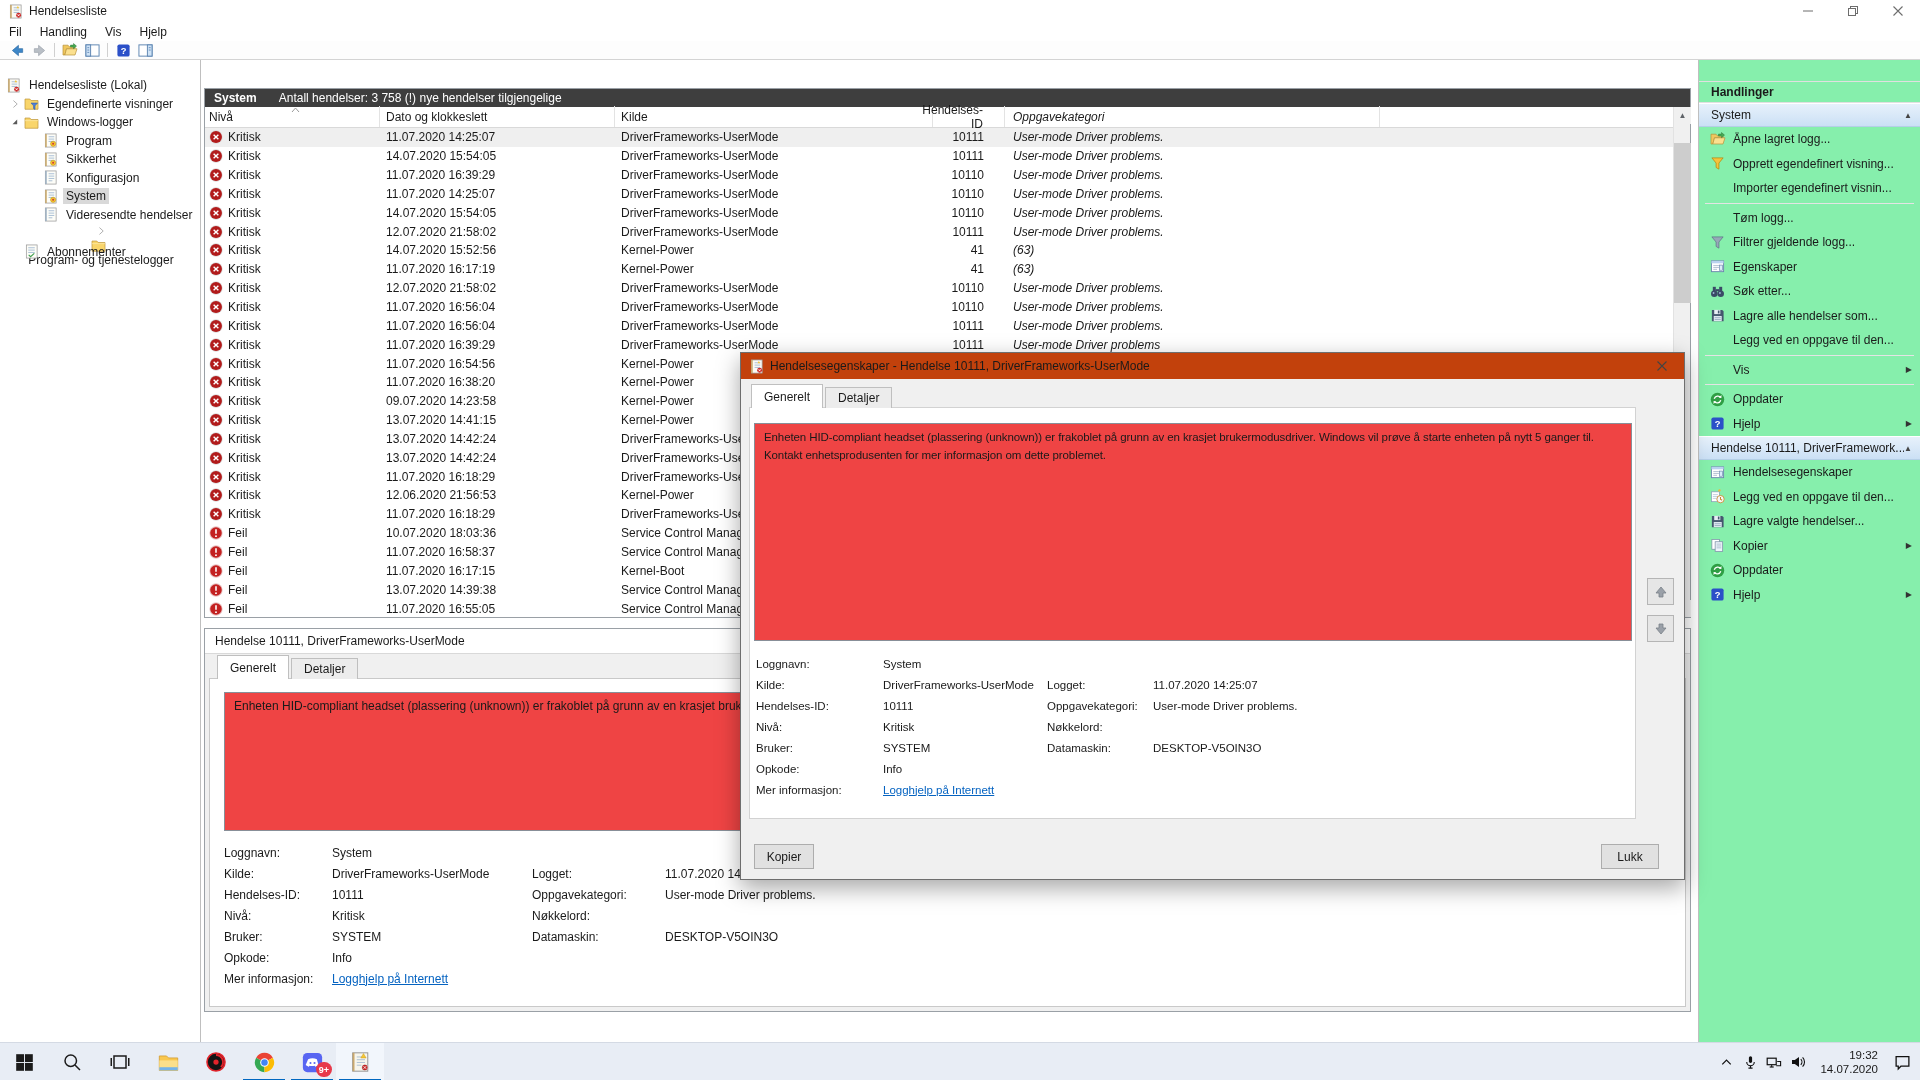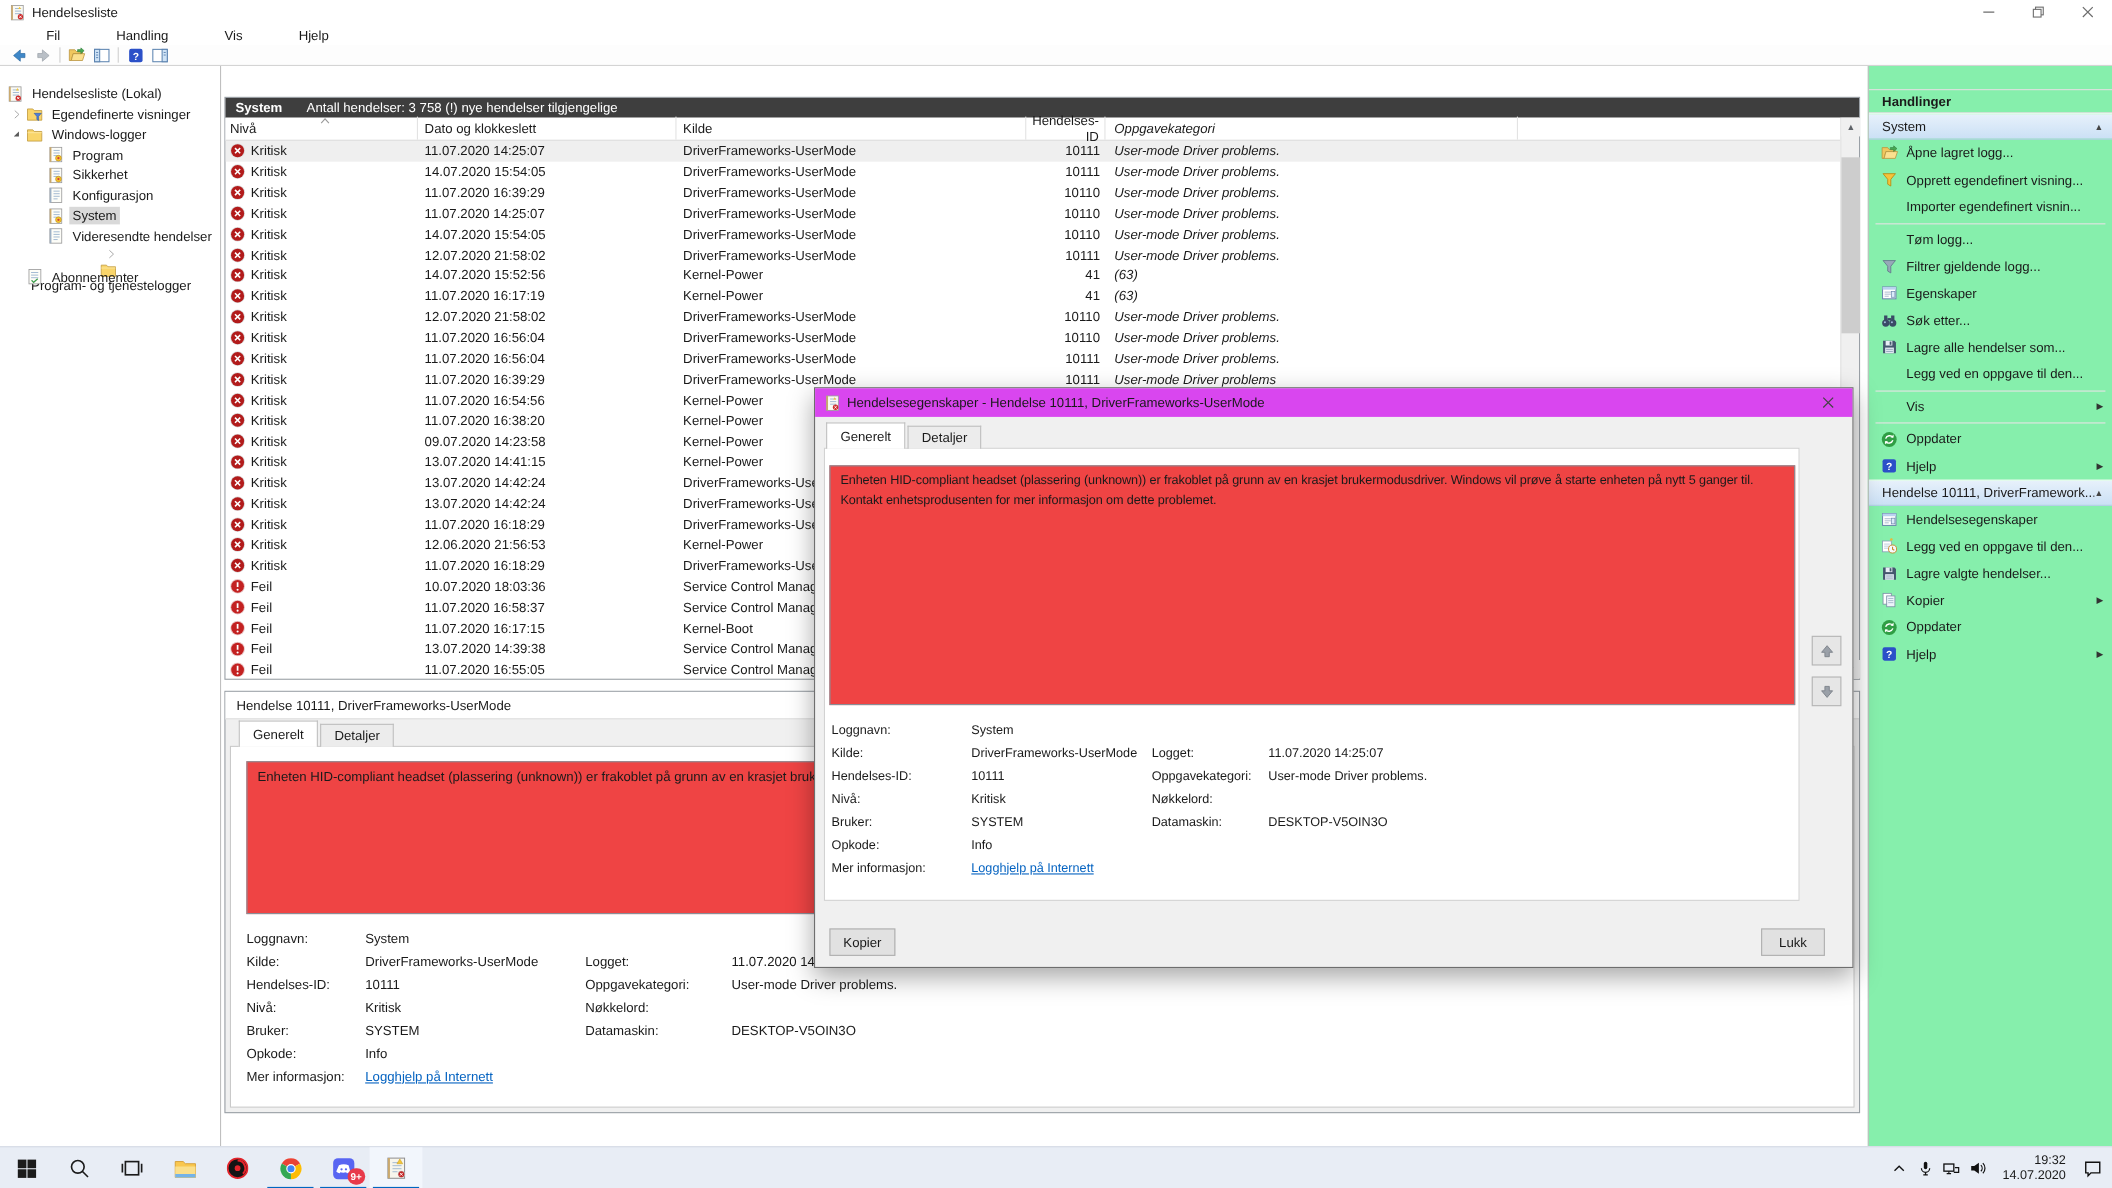--- a/index.html
+++ b/index.html
@@ -8,21 +8,21 @@
           font-family:"Liberation Sans",sans-serif;font-size:12px;color:#1a1a1a;cursor:default;}
   svg{display:block;}
   .icon{display:inline-flex;align-items:center;justify-content:center;}
 
   
   .titlebar{position:absolute;left:0;top:0;width:1920px;height:22px;background:#fff;display:flex;align-items:center;}
   .titlebar .appicon{width:16px;height:16px;margin:0 6px 0 7px;}
   .win-controls{position:absolute;right:0;top:0;height:22px;display:flex;}
   .win-btn{width:45px;height:22px;display:flex;align-items:center;justify-content:center;}
   .menubar{position:absolute;left:0;top:22px;width:1920px;height:19px;background:#fff;display:flex;align-items:center;}
-  .menu-item{padding:0 9px;height:100%;display:flex;align-items:center;margin-left:33px;}
+  .menu-item{padding:0 9px;height:100%;display:flex;align-items:center;}
   .toolbar{position:absolute;left:0;top:41px;width:1920px;height:19px;background:#fdfdfd;border-bottom:1px solid #d4d4d4;display:flex;align-items:center;padding-left:6px;}
   .tool-btn{width:22px;height:17px;display:flex;align-items:center;justify-content:center;}
   .tool-sep{width:1px;height:14px;background:#d0d0d0;margin:0 4px;}
 
   
   .tree-panel{position:absolute;left:0;top:60px;width:201px;height:982px;background:#fff;border-right:1px solid #bfbfbf;padding-top:16px;}
   .tree-item{height:18.5px;display:flex;align-items:center;white-space:nowrap;}
   .expander{width:18px;height:14px;display:inline-flex;align-items:center;justify-content:center;flex:none;}
   .ticon{width:16px;height:14px;margin-right:4px;display:inline-flex;align-items:center;flex:none;}
   .tlabel{padding:1px 3px;}
@@ -35,21 +35,21 @@
   .list-header{position:absolute;left:0;top:18px;width:1468px;height:21px;background:#fff;border-bottom:1px solid #d9d9d9;display:flex;align-items:flex-end;}
   .hcell{height:21px;display:flex;align-items:center;padding-left:6px;border-right:1px solid #e3e3e3;}
   .sort-mark{position:absolute;left:86px;top:0px;}
   .rows{position:absolute;left:0;top:39px;width:1468px;height:491px;overflow:hidden;}
   .ev-row{display:flex;height:18.85px;align-items:center;}
   .ev-row.selected{background:#efefef;}
   .cell{white-space:nowrap;overflow:hidden;flex:none;}
   .col-level{width:175px;display:flex;align-items:center;padding-left:4px;}
   .col-date{width:235px;padding-left:6px;}
   .col-source{width:318px;padding-left:6px;}
-  .col-id{width:72px;text-align:right;padding-right:5px;}
+  .col-id{width:72px;text-align:right;padding-right:21px;}
   .col-cat{width:375px;padding-left:8px;font-style:italic;}
   .sev{width:14px;height:14px;margin-right:5px;flex:none;}
   
   .vscroll{position:absolute;right:0;top:18px;width:17px;height:510px;background:#f0f0f0;border-left:1px solid #e2e2e2;}
   .scr-btn{position:absolute;left:0;width:17px;height:17px;background:#f0f0f0;display:flex;align-items:center;justify-content:center;color:#5f6368;font-size:8px;}
   .scr-thumb{position:absolute;left:0;top:36px;width:17px;height:160px;background:#cdcdcd;}
 
   
   .preview{position:absolute;left:204px;top:628px;width:1487px;height:384px;background:#f0f0f0;border:1px solid #9aa0a6;}
   .pv-header{position:absolute;left:0;top:0;width:100%;height:25px;background:#fff;border-bottom:1px solid #d9d9d9;display:flex;align-items:center;padding-left:10px;}
@@ -66,21 +66,21 @@
   .pv-fields .f-l1{width:108px;flex:none;}
   .pv-fields .f-v1{width:200px;flex:none;}
   .pv-fields .f-l2{width:133px;flex:none;}
   .dlg-fields .f-l1{width:127px;flex:none;}
   .dlg-fields .f-v1{width:164px;flex:none;}
   .dlg-fields .f-l2{width:106px;flex:none;}
   .f-link{color:#0563c1;text-decoration:underline;}
 
   
   .dialog{position:absolute;left:740px;top:352px;width:945px;height:528px;background:#f0f0f0;border:1px solid #6e6e6e;box-shadow:0 8px 22px rgba(0,0,0,0.35);z-index:10;}
-  .dlg-titlebar{position:absolute;left:0;top:0;width:100%;height:26px;background:#d946ef;display:flex;align-items:center;}
+  .dlg-titlebar{position:absolute;left:0;top:0;width:100%;height:26px;background:#c2410c;display:flex;align-items:center;}
   .dlg-titlebar .appicon{width:16px;height:16px;margin:0 6px 0 7px;}
   .dlg-close{position:absolute;right:0;top:0;width:45px;height:26px;display:flex;align-items:center;justify-content:center;}
   .dlg-tabs{left:10px;top:31px;z-index:2;}
   .dlg-panel{position:absolute;left:8px;top:54px;width:887px;height:412px;background:#fff;border:1px solid #d2d2d2;}
   .dlg-desc{left:13px;top:70px;width:878px;height:218px;font-size:11.5px;letter-spacing:-0.1px;}
   .dlg-fields{left:15px;top:300px;width:860px;font-size:11.5px;}
   .btn{position:absolute;height:25px;background:#e1e1e1;border:1px solid #adadad;display:flex;align-items:center;justify-content:center;font-size:12px;}
   .btn-copy{left:13px;top:491px;width:60px;}
   .btn-close{left:860px;top:491px;width:58px;}
   .nav-btn{position:absolute;left:906px;width:27px;height:27px;background:#e6e6e6;border:1px solid #b5b5b5;display:flex;align-items:center;justify-content:center;}

